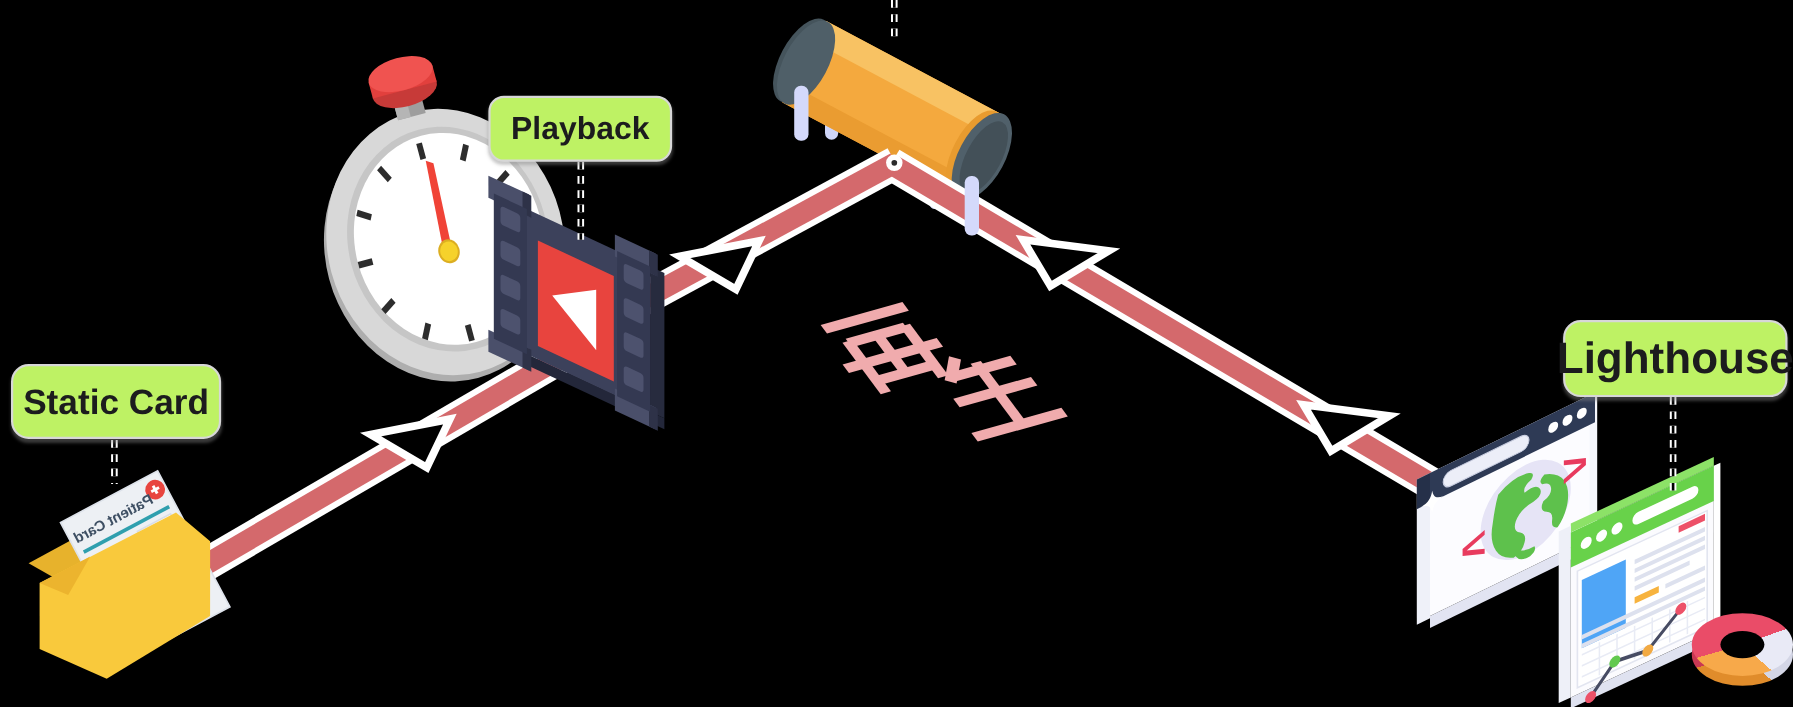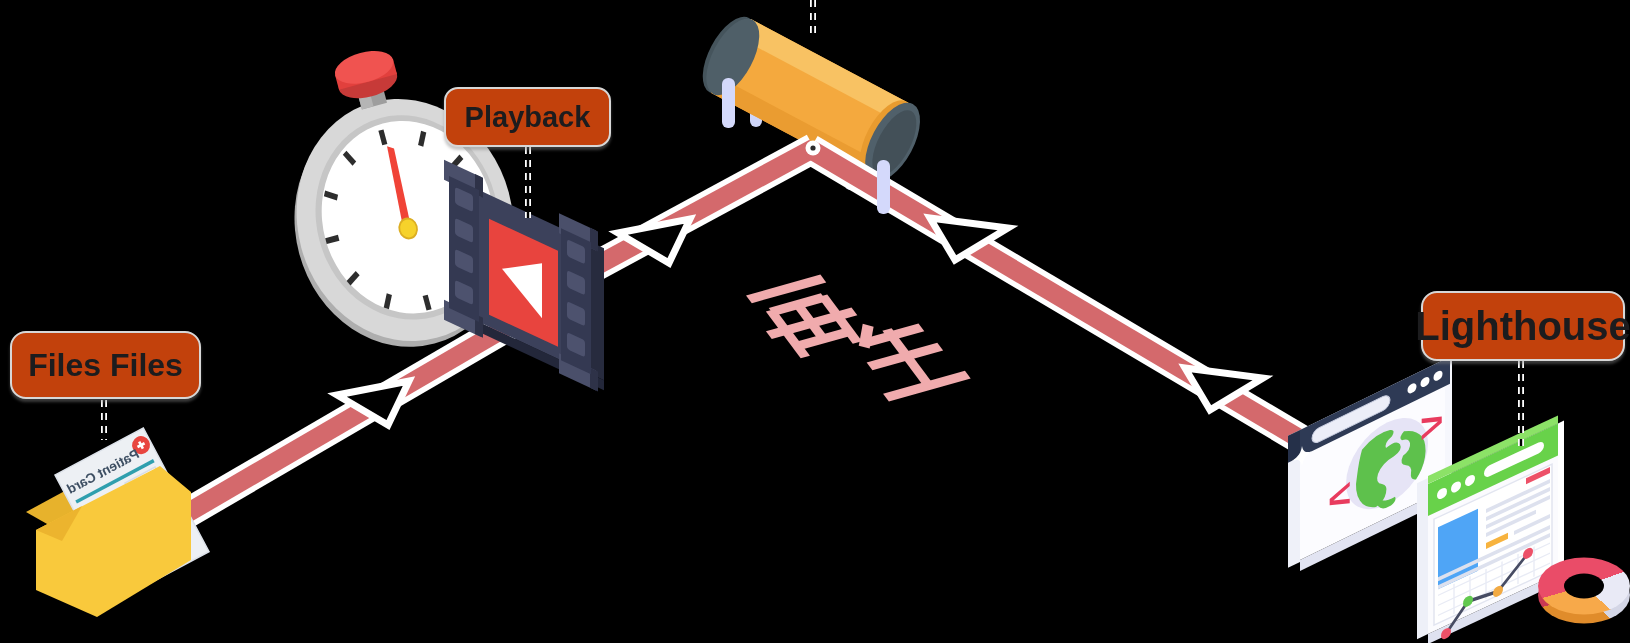--- a/index.html
+++ b/index.html
@@ -1,19 +1,19 @@
 <!DOCTYPE html>
 <html><head>
 <meta charset="utf-8">
 <style>
   html,body{margin:0;padding:0;background:#000;}
   #canvas{position:relative;width:1630px;height:643px;background:#000;overflow:hidden;
           font-family:"Liberation Sans",sans-serif;}
   #scene{position:absolute;left:0;top:0;}
-  .node-label{position:absolute;background:#c2410c;border:2px solid #d7d7d7;border-radius:16px;
+  .node-label{position:absolute;background:#bef264;border:2px solid #d7d7d7;border-radius:16px;
               display:flex;align-items:center;justify-content:center;color:#1c1c1e;
               font-weight:bold;box-shadow:0 3px 3px rgba(130,130,130,.45);z-index:30;}
   #label-static{left:10px;top:331px;width:187px;height:64px;font-size:32px;}
   #label-playback{left:444px;top:87px;width:163px;height:56px;font-size:29px;border-radius:14px;}
   #label-lighthouse{left:1421px;top:291px;width:200px;height:66px;font-size:40px;}
   
   .sr-only{position:absolute;width:1px;height:1px;overflow:hidden;clip:rect(0 0 0 0);white-space:nowrap;}
   
   #donut-wrap{position:absolute;left:1538px;top:540px;width:92px;height:92px;z-index:25;}
   .donut-face{position:absolute;left:0;width:92px;height:92px;border-radius:50%;transform:scaleY(0.62);}
@@ -290,21 +290,21 @@
 </svg>
 
   <div id="donut-wrap">
     <div class="donut-face" id="donut-side"></div>
     <div class="donut-face" id="donut-top">
         <div class="donut-hole"></div>
       </div>
   </div>
 
   <div class="node-label" id="label-static">
-    <span>Files Files</span>
+    <span>Static Card</span>
   </div>
   <div class="node-label" id="label-playback">
     <span>Playback</span>
   </div>
   <div class="node-label" id="label-lighthouse">
     <span>Lighthouse</span>
   </div>
 
   <span class="sr-only">再生</span>
 </div>

